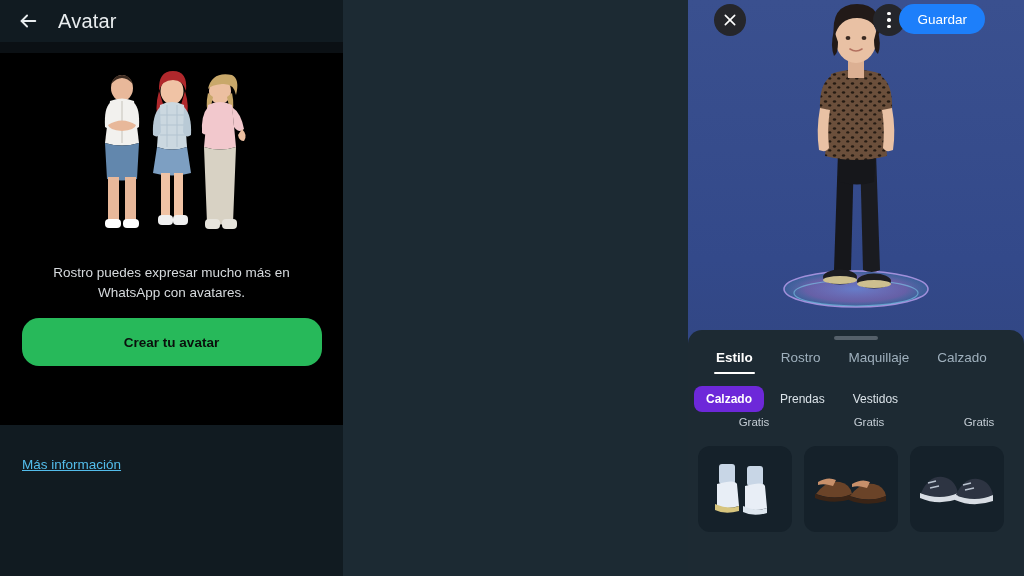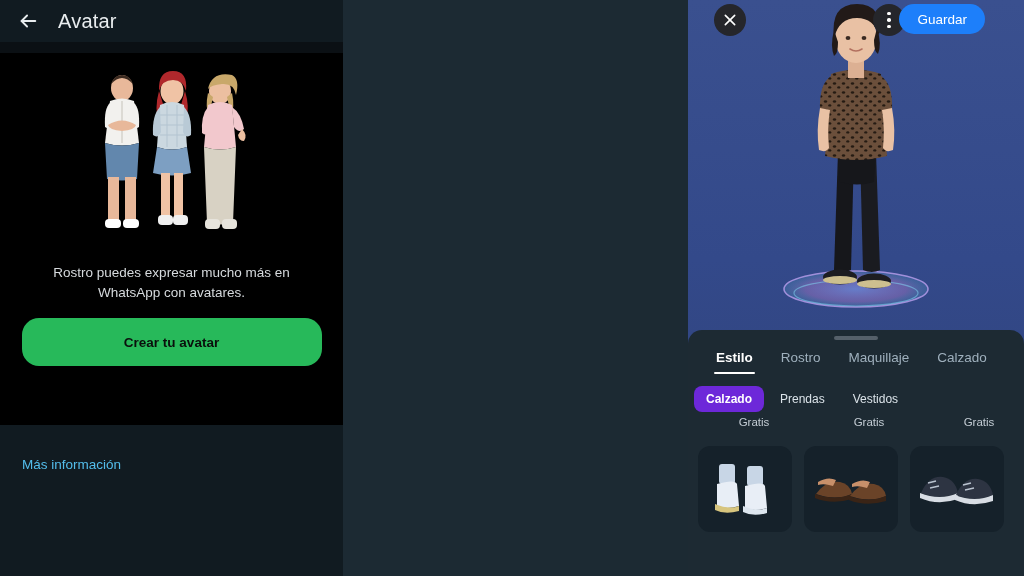--- a/index.html
+++ b/index.html
@@ -47,21 +47,21 @@
     background: #27b95a; color: #0a0f0c;
     font-size: 13.5px; display: flex; align-items: center; justify-content: center;
     border: none; cursor: pointer; font-weight: bold;
   }
   .left-footer {
     position: absolute; top: 425px; left: 0;
     width: 343px; height: 151px; background: #111b21;
     padding: 30px 22px 0 22px;
   }
   .more-info-link {
-    color: #53bdeb; font-size: 13.5px; cursor: pointer;
+    color: #53bdeb; font-size: 13.5px; text-decoration: underline; cursor: pointer;
   }
 
   
   .panel-center {
     position: relative;
     width: 345px; height: 576px; flex: 0 0 345px;
     background: #1c2a33;
     padding: 0 22px;
   }
   .circle-back {

